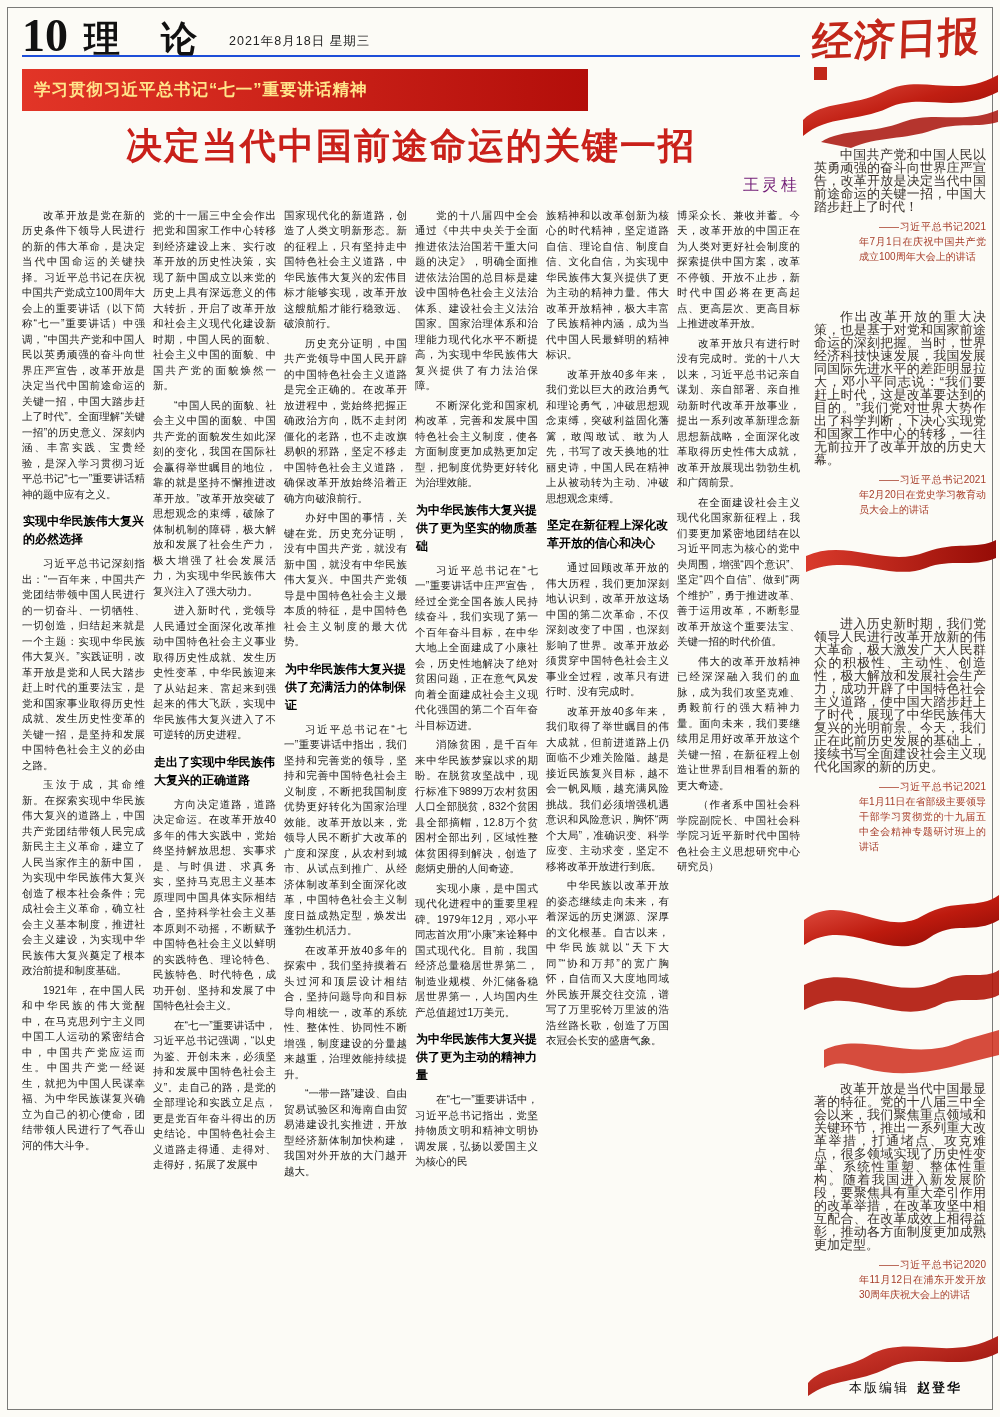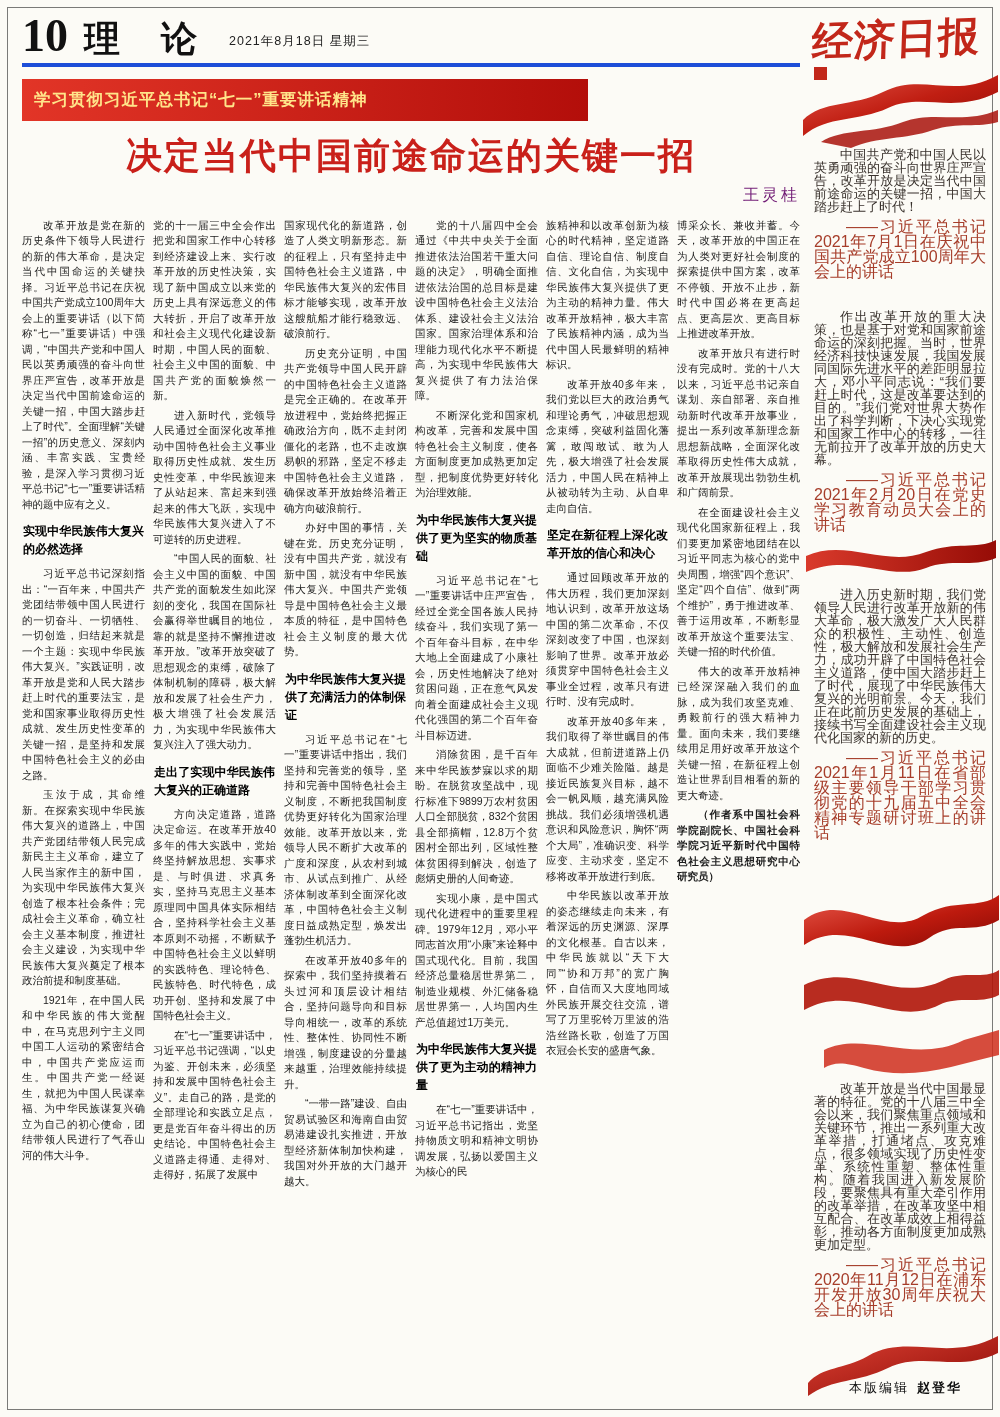--- a/index.html
+++ b/index.html
@@ -2,22 +2,22 @@
 <html><head>
 <meta charset="utf-8">
 <style>
   html,body { margin:0; padding:0; background:#e8e6e0; }
   .page { position:relative; width:1000px; height:1417px; background:#fcfbf6;
           font-family:"Liberation Sans","DejaVu Sans",sans-serif; overflow:hidden; margin:0 auto; }
   .frame { position:absolute; inset:7px; border:1px solid #7a7a78; pointer-events:none; }
   .inner { position:absolute; left:22px; top:16px; width:778px; }
 
   
-  .header { display:flex; align-items:flex-end; gap:16px; border-bottom:4px solid #1d4ed8;
-            padding-bottom:8px; }
+  .header { display:flex; align-items:flex-end; gap:16px; border-bottom:2px solid #1d4ed8;
+            }
   .page-num { font-family:"Liberation Serif","DejaVu Serif",serif; font-weight:bold;
               font-size:46px; line-height:.85; color:#111; }
   .section-title { font-family:"Liberation Serif","DejaVu Serif",serif; font-weight:bold;
                    font-size:36px; line-height:.9; letter-spacing:16px; color:#111; }
   .date-text { font-size:12.5px; color:#222; padding-bottom:5px; letter-spacing:1px; }
 
   
   .banner { margin-top:12px; width:566px; height:42px;
             background:linear-gradient(90deg,#e23527,#b30e0a);
             display:flex; align-items:center; padding-left:12px; box-sizing:border-box; }
@@ -28,36 +28,36 @@
               color:#c9201a; letter-spacing:2px; line-height:1.05;
               font-family:"Liberation Sans","DejaVu Sans",sans-serif; }
   .author { text-align:right; font-size:16px; color:#701a75; margin-top:10px; letter-spacing:3px; }
 
   
   .columns { display:flex; gap:8px; margin-top:12px; height:1152px; overflow:hidden; }
   .col { flex:1; overflow:hidden; }
   .col p { margin:0 0 4px; font-size:10.5px; line-height:15.5px; color:#1c1c1c;
            text-align:justify; text-indent:2em; }
   .col p.cont { text-indent:0; }
-  .col p.note { font-weight:bold; }
+  .col p.note { font-weight:normal; }
   .col .subhead { font-weight:bold; font-size:12px; line-height:1.5; color:#000;
                   margin:10px 1px 8px; text-align:justify; }
 
   
   .sidebar { position:absolute; top:10px; right:12px; width:176px; height:1395px; }
   .masthead-wrap { position:absolute; top:2px; left:0; right:0; text-align:left; }
   .masthead { font-family:"Liberation Serif","DejaVu Serif",serif; font-weight:bold;
               font-size:41px; color:#c2271a; letter-spacing:1px; display:inline-block;
               transform:rotate(-2deg) skewX(-4deg); }
   .seal { display:inline-block; width:13px; height:13px; background:#c2271a;
           vertical-align:super; margin-left:2px; }
   .quote { position:absolute; left:2px; right:2px; }
   .quote-text { font-size:13px; line-height:13px; color:#38312c; text-align:justify; text-indent:2em; }
-  .quote-attr { margin-top:6px; font-size:16px; line-height:15px; color:#a63d2a;
-                text-align:justify; text-indent:2em; }
+  .quote-attr { margin-top:6px; font-size:10px; line-height:15px; color:#a63d2a;
+                text-align:justify; text-indent:2em;margin-left:45px; }
   .ribbon { position:absolute; pointer-events:none; }
   .editor { position:absolute; bottom:8px; right:26px; font-size:13px; color:#111; letter-spacing:2px; }
   .editor .editor-name { font-weight:bold; margin-left:8px; }
 </style>
 </head>
 <body>
 
 <div class="page">
   <div class="frame"></div>
 
@@ -78,22 +78,22 @@
     <div class="columns">
         <div class="col">
           <p>改革开放是党在新的历史条件下领导人民进行的新的伟大革命，是决定当代中国命运的关键抉择。习近平总书记在庆祝中国共产党成立100周年大会上的重要讲话（以下简称“七一”重要讲话）中强调，“中国共产党和中国人民以英勇顽强的奋斗向世界庄严宣告，改革开放是决定当代中国前途命运的关键一招，中国大踏步赶上了时代”。全面理解“关键一招”的历史意义、深刻内涵、丰富实践、宝贵经验，是深入学习贯彻习近平总书记“七一”重要讲话精神的题中应有之义。</p>
           <div class="subhead">实现中华民族伟大复兴的必然选择</div>
           <p>习近平总书记深刻指出：“一百年来，中国共产党团结带领中国人民进行的一切奋斗、一切牺牲、一切创造，归结起来就是一个主题：实现中华民族伟大复兴。”实践证明，改革开放是党和人民大踏步赶上时代的重要法宝，是党和国家事业取得历史性成就、发生历史性变革的关键一招，是坚持和发展中国特色社会主义的必由之路。</p>
           <p>玉汝于成，其命维新。在探索实现中华民族伟大复兴的道路上，中国共产党团结带领人民完成新民主主义革命，建立了人民当家作主的新中国，为实现中华民族伟大复兴创造了根本社会条件；完成社会主义革命，确立社会主义基本制度，推进社会主义建设，为实现中华民族伟大复兴奠定了根本政治前提和制度基础。</p>
           <p>1921年，在中国人民和中华民族的伟大觉醒中，在马克思列宁主义同中国工人运动的紧密结合中，中国共产党应运而生。中国共产党一经诞生，就把为中国人民谋幸福、为中华民族谋复兴确立为自己的初心使命，团结带领人民进行了气吞山河的伟大斗争。</p>
         </div>
         <div class="col">
           <p class="cont">党的十一届三中全会作出把党和国家工作中心转移到经济建设上来、实行改革开放的历史性决策，实现了新中国成立以来党的历史上具有深远意义的伟大转折，开启了改革开放和社会主义现代化建设新时期，中国人民的面貌、社会主义中国的面貌、中国共产党的面貌焕然一新。</p>
+          <p>“中国人民的面貌、社会主义中国的面貌、中国共产党的面貌发生如此深刻的变化，我国在国际社会赢得举世瞩目的地位，靠的就是坚持不懈推进改革开放。”改革开放突破了思想观念的束缚，破除了体制机制的障碍，极大解放和发展了社会生产力，极大增强了社会发展活力，为实现中华民族伟大复兴注入了强大动力。</p>
           <p>进入新时代，党领导人民通过全面深化改革推动中国特色社会主义事业取得历史性成就、发生历史性变革，中华民族迎来了从站起来、富起来到强起来的伟大飞跃，实现中华民族伟大复兴进入了不可逆转的历史进程。</p>
-          <p>“中国人民的面貌、社会主义中国的面貌、中国共产党的面貌发生如此深刻的变化，我国在国际社会赢得举世瞩目的地位，靠的就是坚持不懈推进改革开放。”改革开放突破了思想观念的束缚，破除了体制机制的障碍，极大解放和发展了社会生产力，极大增强了社会发展活力，为实现中华民族伟大复兴注入了强大动力。</p>
           <div class="subhead">走出了实现中华民族伟大复兴的正确道路</div>
           <p>方向决定道路，道路决定命运。在改革开放40多年的伟大实践中，党始终坚持解放思想、实事求是、与时俱进、求真务实，坚持马克思主义基本原理同中国具体实际相结合，坚持科学社会主义基本原则不动摇，不断赋予中国特色社会主义以鲜明的实践特色、理论特色、民族特色、时代特色，成功开创、坚持和发展了中国特色社会主义。</p>
           <p>在“七一”重要讲话中，习近平总书记强调，“以史为鉴、开创未来，必须坚持和发展中国特色社会主义”。走自己的路，是党的全部理论和实践立足点，更是党百年奋斗得出的历史结论。中国特色社会主义道路走得通、走得对、走得好，拓展了发展中</p>
         </div>
         <div class="col">
           <p class="cont">国家现代化的新道路，创造了人类文明新形态。新的征程上，只有坚持走中国特色社会主义道路，中华民族伟大复兴的宏伟目标才能够实现，改革开放这艘航船才能行稳致远、破浪前行。</p>
           <p>历史充分证明，中国共产党领导中国人民开辟的中国特色社会主义道路是完全正确的。在改革开放进程中，党始终把握正确政治方向，既不走封闭僵化的老路，也不走改旗易帜的邪路，坚定不移走中国特色社会主义道路，确保改革开放始终沿着正确方向破浪前行。</p>
           <p>办好中国的事情，关键在党。历史充分证明，没有中国共产党，就没有新中国，就没有中华民族伟大复兴。中国共产党领导是中国特色社会主义最本质的特征，是中国特色社会主义制度的最大优势。</p>
           <div class="subhead">为中华民族伟大复兴提供了充满活力的体制保证</div>
           <p>习近平总书记在“七一”重要讲话中指出，我们坚持和完善党的领导，坚持和完善中国特色社会主义制度，不断把我国制度优势更好转化为国家治理效能。改革开放以来，党领导人民不断扩大改革的广度和深度，从农村到城市、从试点到推广、从经济体制改革到全面深化改革，中国特色社会主义制度日益成熟定型，焕发出蓬勃生机活力。</p>
@@ -105,21 +105,21 @@
           <p>不断深化党和国家机构改革，完善和发展中国特色社会主义制度，使各方面制度更加成熟更加定型，把制度优势更好转化为治理效能。</p>
           <div class="subhead">为中华民族伟大复兴提供了更为坚实的物质基础</div>
           <p>习近平总书记在“七一”重要讲话中庄严宣告，经过全党全国各族人民持续奋斗，我们实现了第一个百年奋斗目标，在中华大地上全面建成了小康社会，历史性地解决了绝对贫困问题，正在意气风发向着全面建成社会主义现代化强国的第二个百年奋斗目标迈进。</p>
           <p>消除贫困，是千百年来中华民族梦寐以求的期盼。在脱贫攻坚战中，现行标准下9899万农村贫困人口全部脱贫，832个贫困县全部摘帽，12.8万个贫困村全部出列，区域性整体贫困得到解决，创造了彪炳史册的人间奇迹。</p>
           <p>实现小康，是中国式现代化进程中的重要里程碑。1979年12月，邓小平同志首次用“小康”来诠释中国式现代化。目前，我国经济总量稳居世界第二，制造业规模、外汇储备稳居世界第一，人均国内生产总值超过1万美元。</p>
           <div class="subhead">为中华民族伟大复兴提供了更为主动的精神力量</div>
           <p>在“七一”重要讲话中，习近平总书记指出，党坚持物质文明和精神文明协调发展，弘扬以爱国主义为核心的民</p>
         </div>
         <div class="col">
           <p class="cont">族精神和以改革创新为核心的时代精神，坚定道路自信、理论自信、制度自信、文化自信，为实现中华民族伟大复兴提供了更为主动的精神力量。伟大改革开放精神，极大丰富了民族精神内涵，成为当代中国人民最鲜明的精神标识。</p>
-          <p>改革开放40多年来，我们党以巨大的政治勇气和理论勇气，冲破思想观念束缚，突破利益固化藩篱，敢闯敢试、敢为人先，极大增强了社会发展活力，中国人民在精神上从被动转为主动、从自卑走向自信。</p>
+          <p>改革开放40多年来，我们党以巨大的政治勇气和理论勇气，冲破思想观念束缚，突破利益固化藩篱，敢闯敢试、敢为人先，书写了改天换地的壮丽史诗，中国人民在精神上从被动转为主动、冲破思想观念束缚。</p>
           <div class="subhead">坚定在新征程上深化改革开放的信心和决心</div>
           <p>通过回顾改革开放的伟大历程，我们更加深刻地认识到，改革开放这场中国的第二次革命，不仅深刻改变了中国，也深刻影响了世界。改革开放必须贯穿中国特色社会主义事业全过程，改革只有进行时、没有完成时。</p>
           <p>改革开放40多年来，我们取得了举世瞩目的伟大成就，但前进道路上仍面临不少难关险隘。越是接近民族复兴目标，越不会一帆风顺，越充满风险挑战。我们必须增强机遇意识和风险意识，胸怀“两个大局”，准确识变、科学应变、主动求变，坚定不移将改革开放进行到底。</p>
           <p>中华民族以改革开放的姿态继续走向未来，有着深远的历史渊源、深厚的文化根基。自古以来，中华民族就以“天下大同”“协和万邦”的宽广胸怀，自信而又大度地同域外民族开展交往交流，谱写了万里驼铃万里波的浩浩丝路长歌，创造了万国衣冠会长安的盛唐气象。</p>
         </div>
         <div class="col">
           <p class="cont">博采众长、兼收并蓄。今天，改革开放的中国正在为人类对更好社会制度的探索提供中国方案，改革不停顿、开放不止步，新时代中国必将在更高起点、更高层次、更高目标上推进改革开放。</p>
           <p>改革开放只有进行时没有完成时。党的十八大以来，习近平总书记亲自谋划、亲自部署、亲自推动新时代改革开放事业，提出一系列改革新理念新思想新战略，全面深化改革取得历史性伟大成就，改革开放展现出勃勃生机和广阔前景。</p>
           <p>在全面建设社会主义现代化国家新征程上，我们要更加紧密地团结在以习近平同志为核心的党中央周围，增强“四个意识”、坚定“四个自信”、做到“两个维护”，勇于推进改革、善于运用改革，不断彰显改革开放这个重要法宝、关键一招的时代价值。</p>
           <p>伟大的改革开放精神已经深深融入我们的血脉，成为我们攻坚克难、勇毅前行的强大精神力量。面向未来，我们要继续用足用好改革开放这个关键一招，在新征程上创造让世界刮目相看的新的更大奇迹。</p>
@@ -159,21 +159,21 @@
     <svg class="ribbon" style="top:528px; left:-6px; width:190px; height:48px;" viewBox="0 0 190 48">
       <defs>
         <linearGradient id="rg2" x1="0" y1="0" x2="1" y2="0">
           <stop offset="0" stop-color="#d93a2b"></stop>
             <stop offset="1" stop-color="#960c06"></stop>
         </linearGradient>
       </defs>
       <path d="M0,18 C40,0 80,30 120,14 C150,3 170,12 190,2 L190,20 C165,30 145,20 120,30 C85,44 45,14 0,34 Z" fill="url(#rg2)"></path>
     </svg>
 
-    <div class="quote" style="top:578px;">
+    <div class="quote" style="top:607px;">
       <div class="quote-text">进入历史新时期，我们党领导人民进行改革开放新的伟大革命，极大激发广大人民群众的积极性、主动性、创造性，极大解放和发展社会生产力，成功开辟了中国特色社会主义道路，使中国大踏步赶上了时代，展现了中华民族伟大复兴的光明前景。今天，我们正在此前历史发展的基础上，接续书写全面建设社会主义现代化国家的新的历史。</div>
       <div class="quote-attr">——习近平总书记2021年1月11日在省部级主要领导干部学习贯彻党的十九届五中全会精神专题研讨班上的讲话</div>
     </div>
 
     <svg class="ribbon" style="top:880px; left:-8px; width:195px; height:185px;" viewBox="0 0 195 185">
       <defs>
         <linearGradient id="rg3" x1="0" y1="0" x2="1" y2="1">
           <stop offset="0" stop-color="#e85a4c"></stop>
             <stop offset="0.55" stop-color="#bd1a0e"></stop>
             <stop offset="1" stop-color="#860904"></stop>

